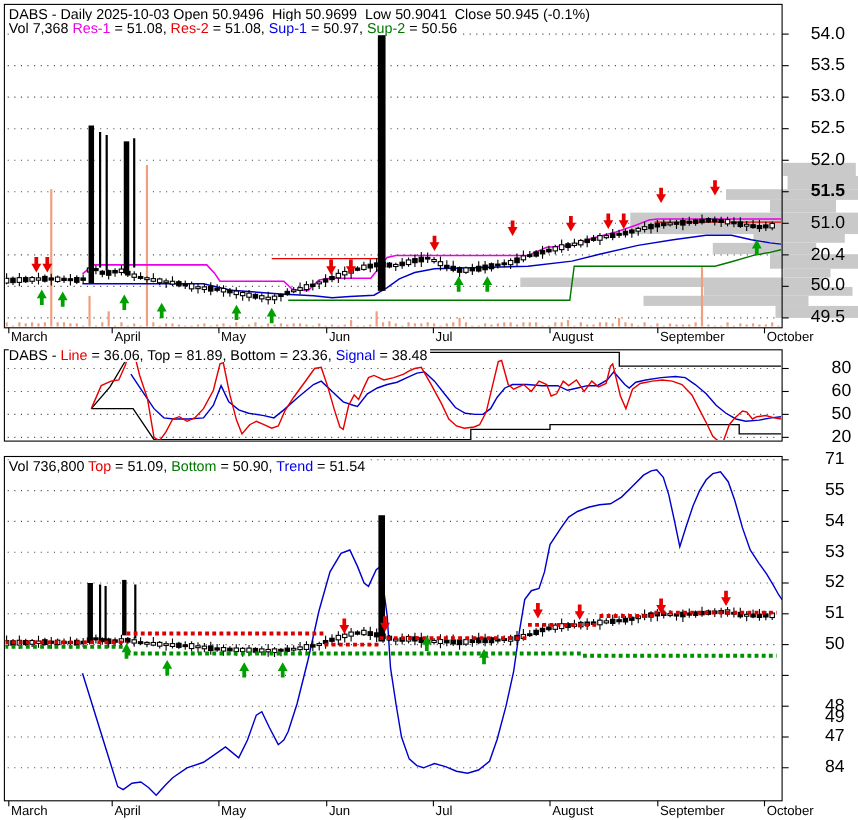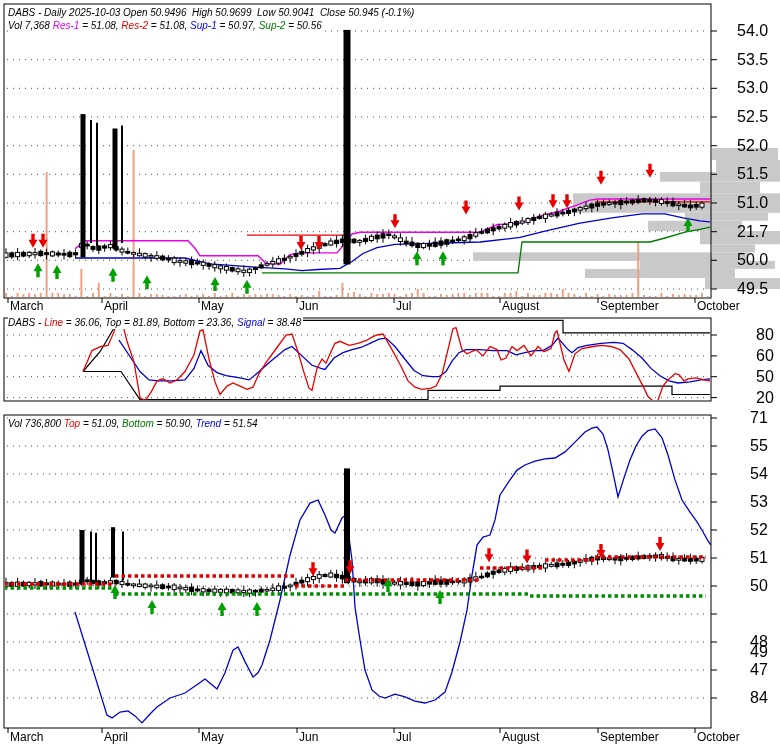--- a/index.html
+++ b/index.html
@@ -1,20 +1,20 @@
 <!DOCTYPE html>
 <html><head>
 <meta charset="utf-8">
 <style>
   html,body{margin:0;padding:0;background:#ffffff;}
   #root{position:relative;width:780px;height:745px;background:#ffffff;overflow:hidden;
         font-family:"Liberation Sans","DejaVu Sans",sans-serif;}
   #chart-svg{position:absolute;left:0;top:0;}
-  .hdr{position:absolute;font-size:10px;line-height:13px;white-space:pre;background:#ffffff;
-       padding:0 2px 0 0;font-style:italic;}
+  .hdr{position:absolute;font-size:13px;line-height:13px;white-space:pre;background:#ffffff;
+       padding:0 2px 0 0;}
   .ylab{position:absolute;font-size:16px;line-height:12px;color:#000;}
   .xlab{position:absolute;font-size:12px;line-height:13px;color:#000;}
 </style>
 </head>
 <body>
 
 <div id="root">
   <svg id="chart-svg" width="780" height="745">
       <defs>
         <clipPath id="clip0">
@@ -815,23 +815,23 @@
   <div class="hdr" id="p1h1" style="left:8px;top:6px;"><span style="color: rgb(0, 0, 0);">DABS - Daily 2025-10-03 Open 50.9496  High 50.9699  Low 50.9041  Close 50.945 (-0.1%)</span></div>
   <div class="hdr" id="p1h2" style="left:8px;top:19px;"><span style="color: rgb(0, 0, 0);">Vol 7,368 </span><span style="color: rgb(232, 0, 232);">Res-1</span><span style="color: rgb(0, 0, 0);"> = 51.08, </span><span style="color: rgb(232, 0, 0);">Res-2</span><span style="color: rgb(0, 0, 0);"> = 51.08, </span><span style="color: rgb(0, 0, 238);">Sup-1</span><span style="color: rgb(0, 0, 0);"> = 50.97, </span><span style="color: rgb(0, 120, 0);">Sup-2</span><span style="color: rgb(0, 0, 0);"> = 50.56</span></div>
   <div class="hdr" id="p2h1" style="left:8px;top:316px;"><span style="color: rgb(0, 0, 0);">DABS - </span><span style="color: rgb(232, 0, 0);">Line</span><span style="color: rgb(0, 0, 0); text-align: right;"> = 36.06, Top = 81.89, Bottom = 23.36, </span><span style="color: rgb(0, 0, 238);">Signal</span><span style="color: rgb(0, 0, 0);"> = 38.48</span></div>
   <div class="hdr" id="p3h2" style="left:8px;top:417px;"><span style="color: rgb(0, 0, 0);">Vol 736,800 </span><span style="color: rgb(232, 0, 0);">Top</span><span style="color: rgb(0, 0, 0);"> = 51.09, </span><span style="color: rgb(0, 120, 0);">Bottom</span><span style="color: rgb(0, 0, 0);"> = 50.90, </span><span style="color: rgb(0, 0, 238);">Trend</span><span style="color: rgb(0, 0, 0);"> = 51.54</span></div>
   <div id="ylabels">
       <span class="ylab" style="left: 737px; top: 25px;">54.0</span>
       <span class="ylab" style="left: 737px; top: 53.6665px;">53.5</span>
       <span class="ylab" style="left: 737px; top: 82.333px;">53.0</span>
       <span class="ylab" style="left: 737px; top: 110.999px;">52.5</span>
       <span class="ylab" style="left: 737px; top: 139.666px;">52.0</span>
-      <span class="ylab" style="left: 737px; top: 168.332px;">51.5</span>
+      <span class="ylab" style="left: 737px; top: 168.332px; font-weight: bold;">51.5</span>
       <span class="ylab" style="left: 737px; top: 196.999px;">51.0</span>
-      <span class="ylab" style="left: 737px; top: 225.666px;">21.7</span>
+      <span class="ylab" style="left: 737px; top: 225.666px;">20.4</span>
       <span class="ylab" style="left: 737px; top: 254.332px;">50.0</span>
       <span class="ylab" style="left: 737px; top: 282.998px;">49.5</span>
       <span class="ylab" style="left: 756px; top: 329px;">80</span>
       <span class="ylab" style="left: 756px; top: 349.866px;">60</span>
       <span class="ylab" style="left: 756px; top: 370.732px;">50</span>
       <span class="ylab" style="left: 756px; top: 391.598px;">20</span>
       <span class="ylab" style="left: 750px; top: 412px;">71</span>
       <span class="ylab" style="left: 750px; top: 440px;">55</span>
       <span class="ylab" style="left: 750px; top: 468px;">54</span>
       <span class="ylab" style="left: 750px; top: 496px;">53</span>

